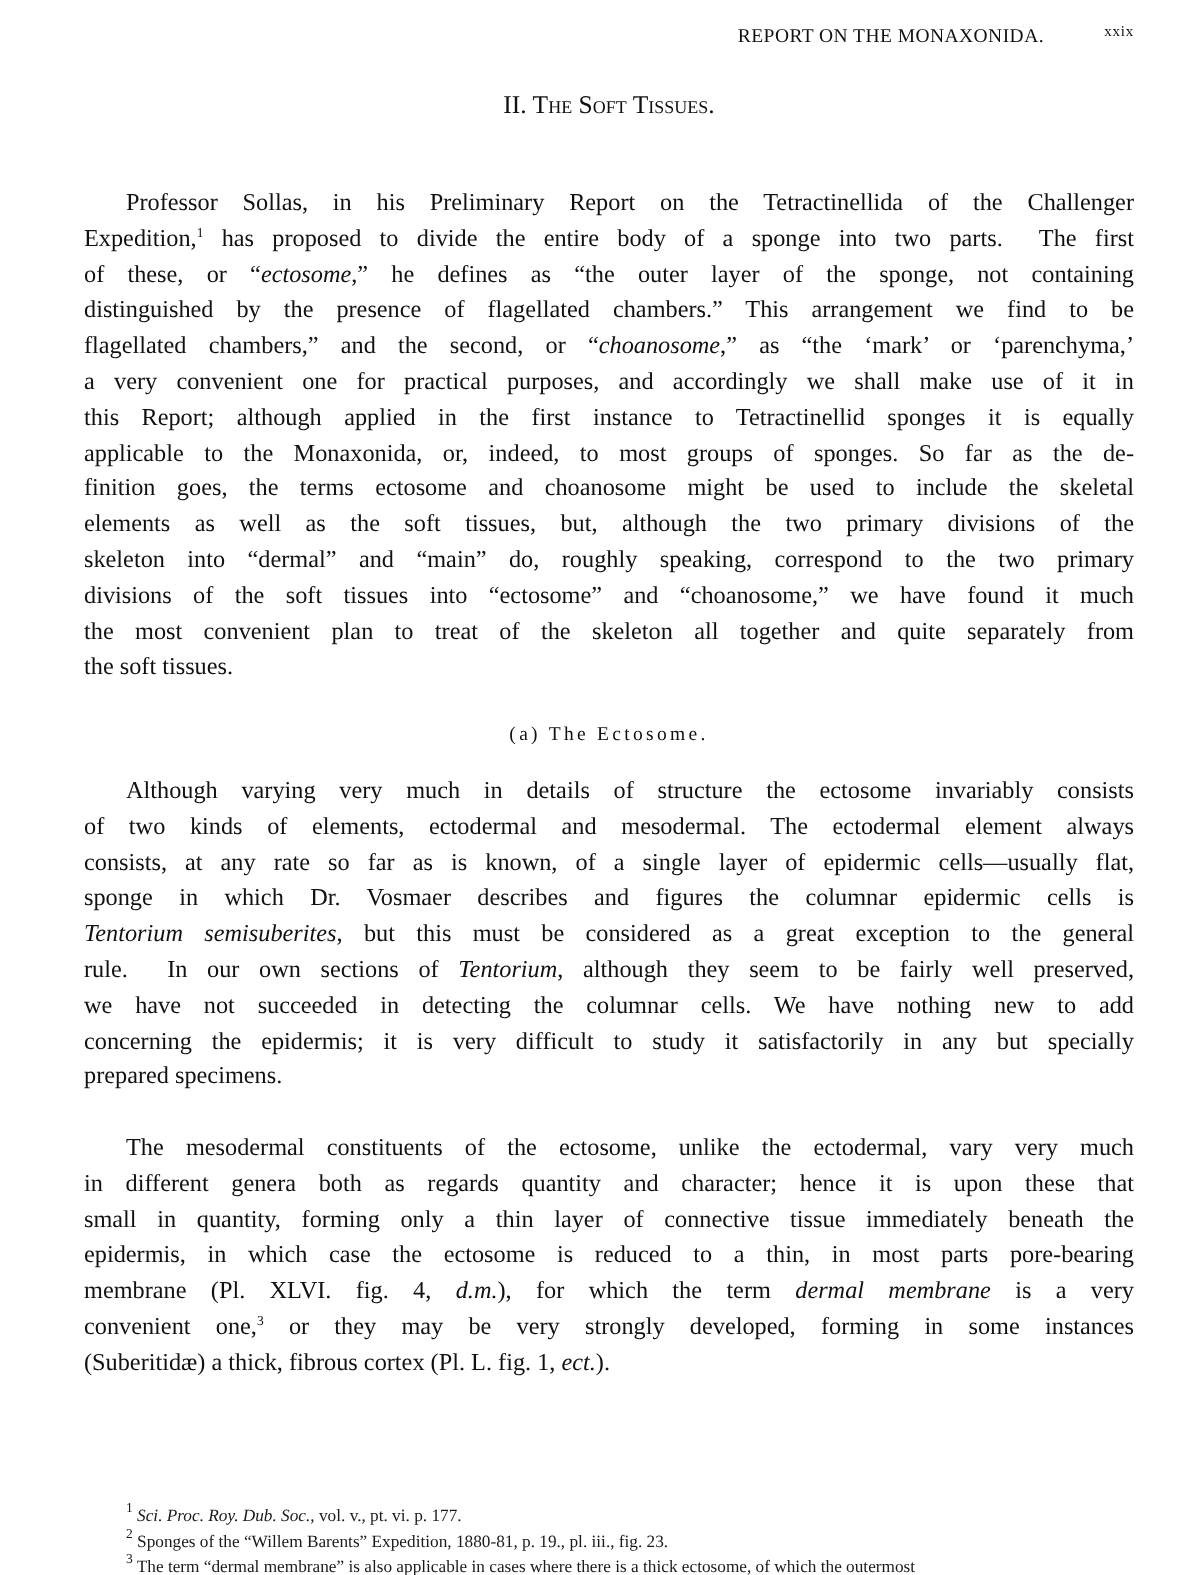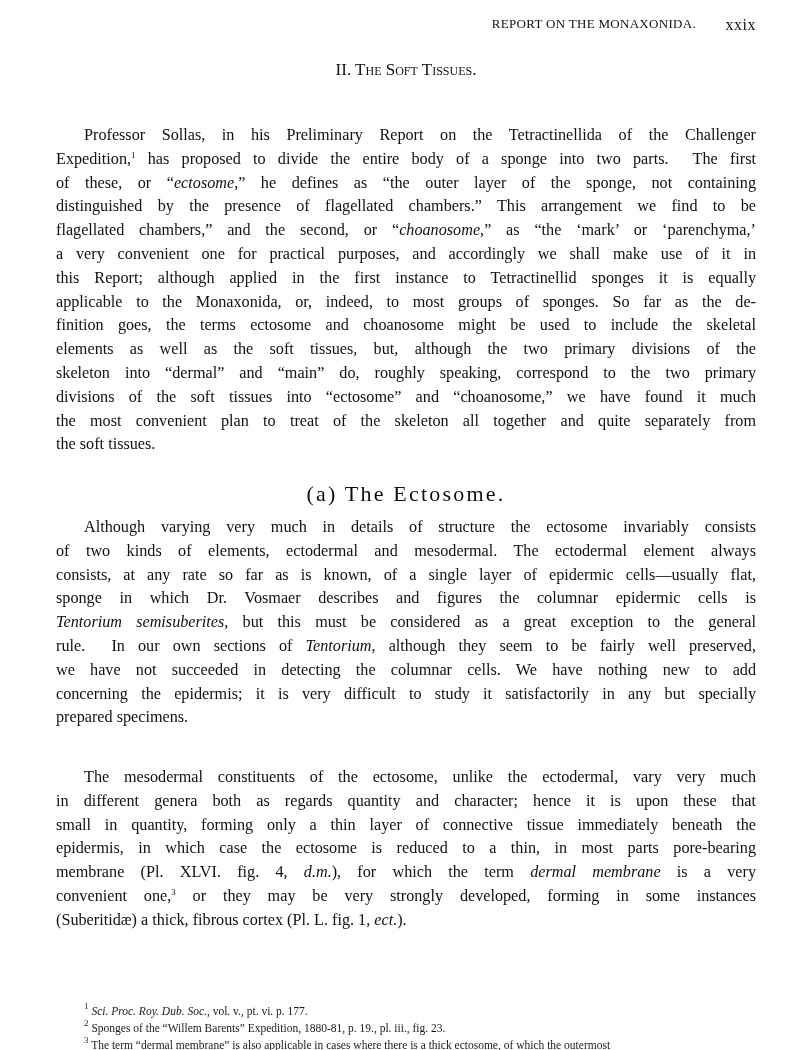--- a/index.html
+++ b/index.html
@@ -7,39 +7,39 @@
     width: 800px; height: 1050px; position: relative; overflow: hidden;
     font-family: "Liberation Serif", "DejaVu Serif", serif;
     color: #111111;
   }
   .page { position: absolute; left: 56px; top: 0; width: 700px; }
   .running-head {
     position: absolute; top: 16px; left: 0; width: 700px; height: 20px;
     font-size: 13px; letter-spacing: 0.3px;
   }
   .running-title { position: absolute; left: 0; width: 640px; text-align: right; top: 0; }
-  .page-number { position: absolute; right: 0; top: 0; font-size: 16px; letter-spacing: 0.5px; }
+  .page-number { position: absolute; right: 0; top: 0; font-size: 10px; letter-spacing: 0.5px; }
   .section-title {
     position: absolute; top: 60px; left: 0; width: 700px; text-align: center;
     font-size: 17px; font-variant: small-caps;
   }
   .para {
     position: absolute; left: 0; width: 700px;
     font-size: 16.2px; line-height: 23.8px;
     text-align: justify;
   }
   .para .line { display: block; height: 23.8px; white-space: nowrap; text-align-last: justify; text-align: justify; }
   .para .line.last { text-align-last: left; font-family: Liberation Serif, serif; }
   .para .line.indent { padding-left: 28px; }
   .para1 { top: 124px; }
   .para2 { top: 516px; }
-  .para3 { top: 754px; margin-top: 12px; }
+  .para3 { top: 754px; }
   .subheading {
     position: absolute; top: 481px; left: 0; width: 700px; text-align: center;
-    font-size: 22px; letter-spacing: 2.2px;
+    font-size: 13px; letter-spacing: 2.2px;
   }
   sup { font-size: 9px; line-height: 0; vertical-align: 6px; }
   .footnotes {
     position: absolute; top: 992px; left: 0; width: 700px;
     font-size: 11.5px; line-height: 17px; font-weight: normal; color: #1a1a1a; margin-top: 11px;
   }
   .fn { display: block; white-space: nowrap; padding-left: 28px; }
   .fn.cont { padding-left: 0; }
   em { font-style: italic; }
 </style>

